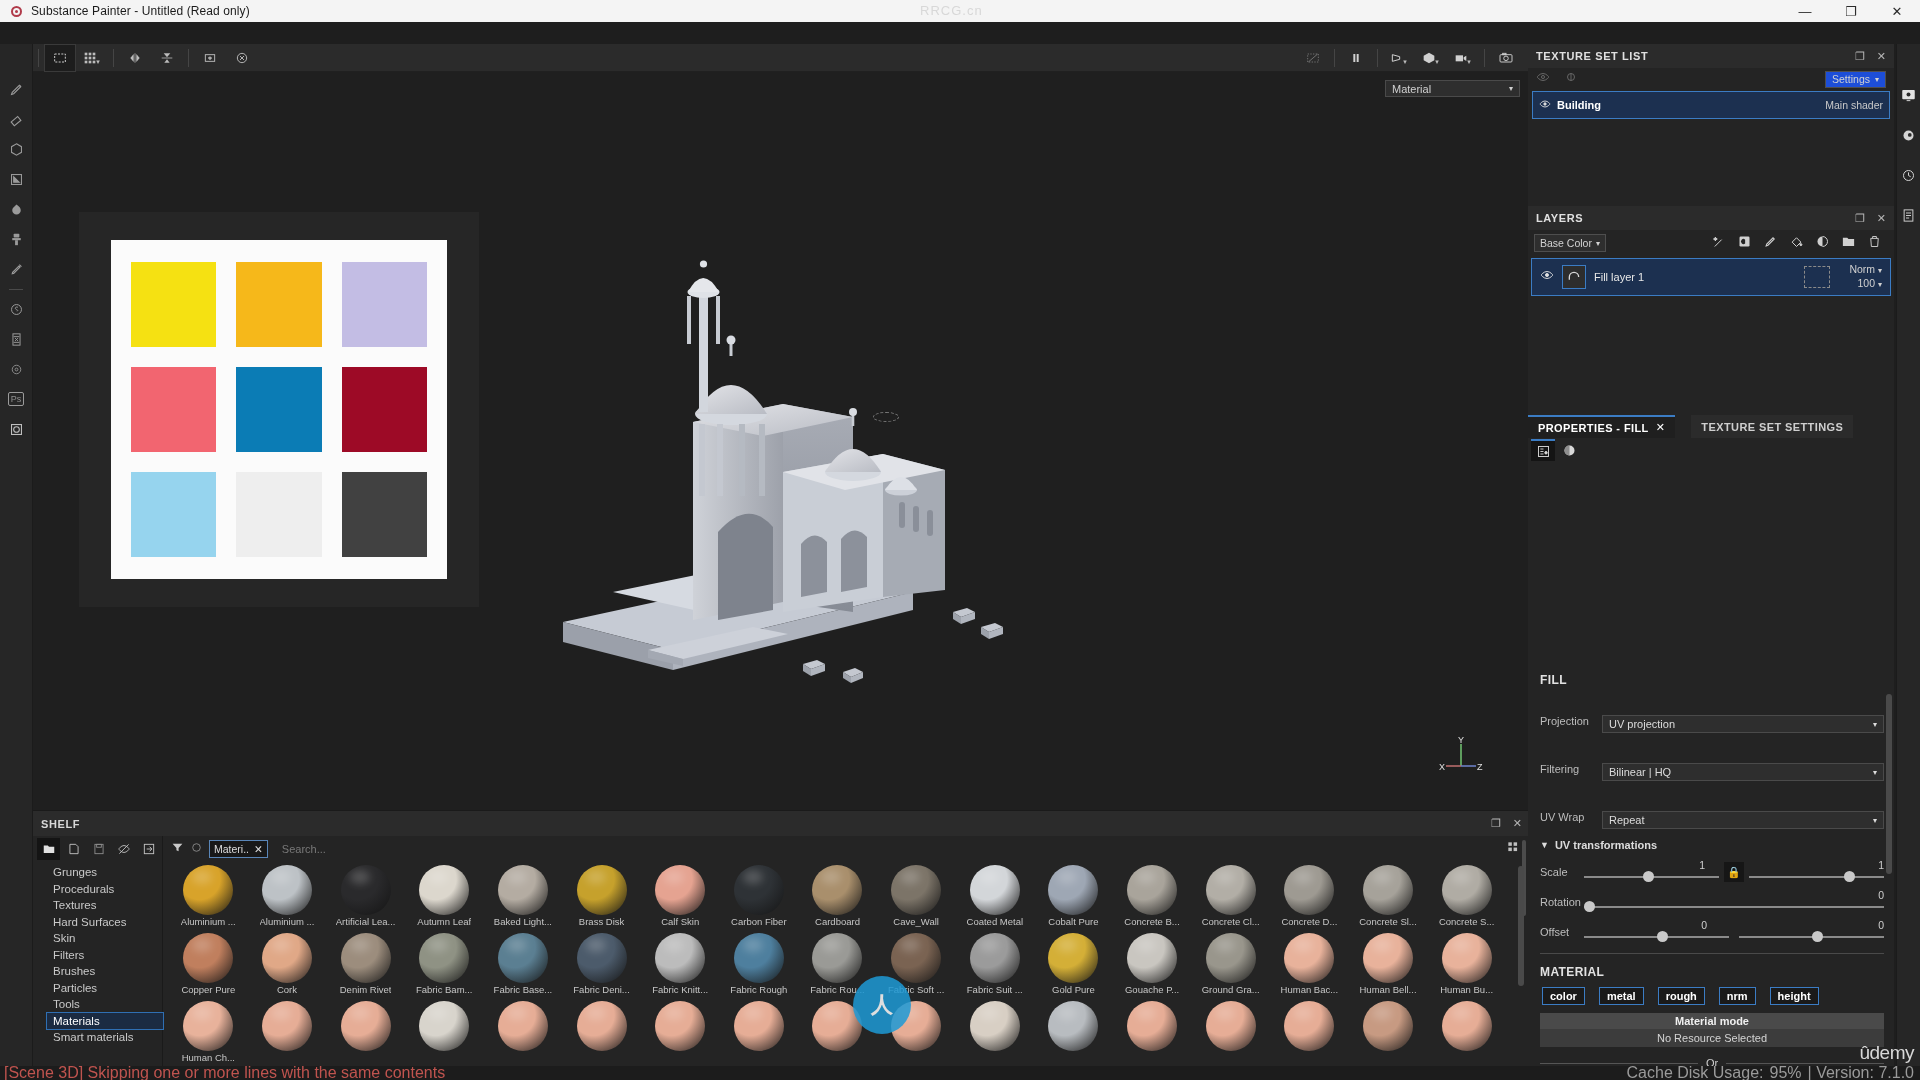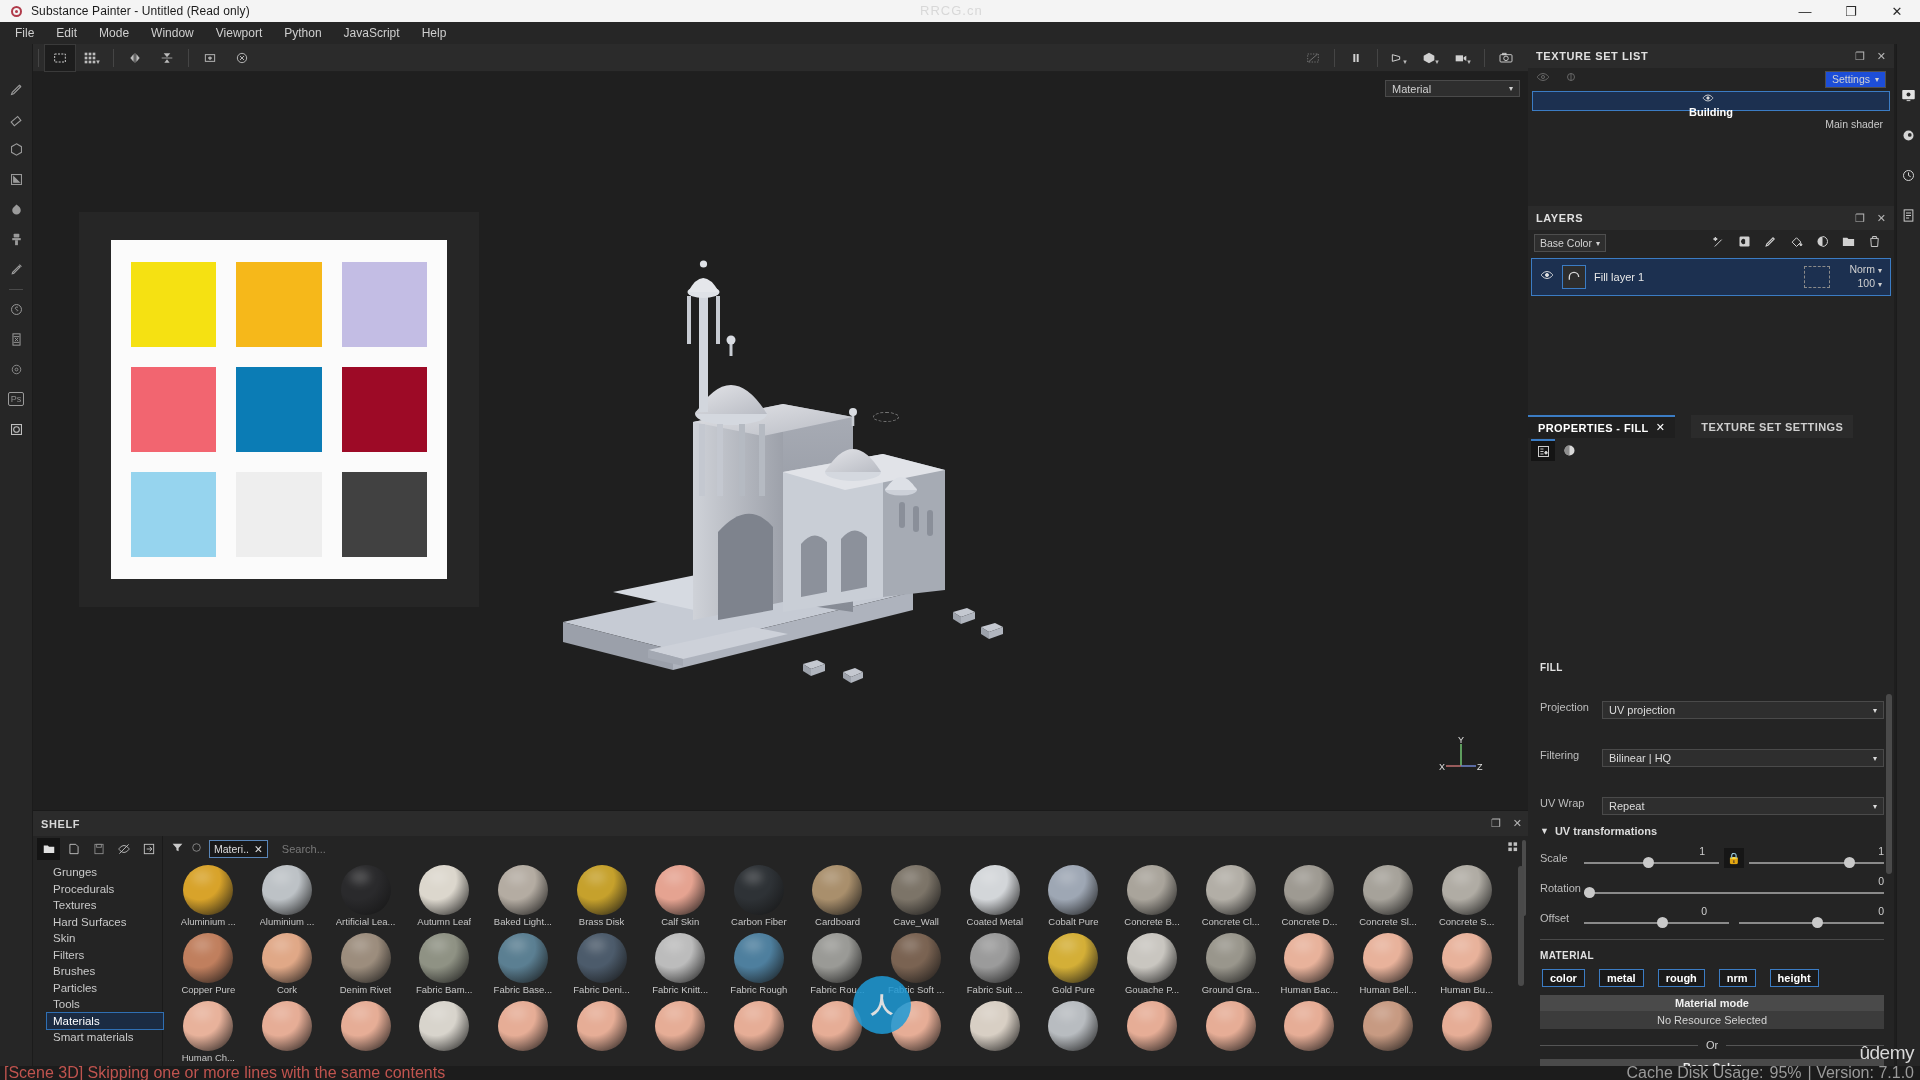--- a/index.html
+++ b/index.html
@@ -97,22 +97,22 @@
   .fr{ width:18px;height:18px;display:flex;align-items:center;justify-content:center;color:#c7c7c7;}
   .fr svg{width:15px;height:15px;}
 
   .pnl-hdr{ height:24px; display:flex; align-items:center; padding:0 8px; background:#2b2b2b;}
   .pnl-title{ font-size:11px; font-weight:bold; letter-spacing:.6px; color:#e0e0e0;}
 
   .tsl-tools{ height:22px; display:flex; align-items:center; padding:0 8px; gap:14px; }
   .tsl-tools .eye{ color:#6f6f6f; }
   .settings-btn{ margin-left:auto; background:#1d4ed8; border:1px solid #4e4e4e; font-size:10.5px;
     height:17px; padding:0 6px; display:flex; align-items:center; gap:5px; color:#d2d2d2;}
-  .tsl-row{ height:20px; margin:1px 4px 0 4px; background:#1c3050; border:1px solid #3b7cc4;
-    display:flex; align-items:center; padding:0 6px; font-size:11px; color:#ffffff; font-weight:bold;flex-direction:column;}
+  .tsl-row{ height:28px; margin:1px 4px 0 4px; background:#1c3050; border:1px solid #3b7cc4;
+    display:flex; align-items:center; padding:0 6px; font-size:11px; color:#ffffff; font-weight:bold;}
   .tsl-row .shader{ margin-left:auto; font-weight:normal; font-size:10.5px; color:#c9c9c9;}
   .tsl-body{ height:138px; }
 
   .layers-tools{ height:26px; display:flex; align-items:center; padding:0 6px; gap:6px;}
   .chandd{ width:72px;height:18px;background:#2e2e2e;border:1px solid #4e4e4e; font-size:10.5px;
     display:flex;align-items:center;justify-content:space-between;padding:0 5px;color:#d2d2d2;}
   .lyr-icons{ margin-left:auto; display:flex; gap:11px; align-items:center; color:#d0d0d0; padding-right:6px;}
   .lyr-icons svg{width:15px;height:15px;}
   .layer-row{ height:38px; margin:2px 3px; background:#1c3050; border:1px solid #3b7cc4;
     display:flex; align-items:center; padding:0 8px; gap:8px;}
@@ -123,21 +123,21 @@
   .layers-body{ height:185px; }
 
   .tabs{ height:23px; display:flex; align-items:flex-end; background:#242424;gap:16px;}
   .tab{ height:23px; padding:0 10px; font-size:11px; font-weight:bold; letter-spacing:.4px;
     display:flex; align-items:center; gap:7px; color:#cfcfcf; background:#2b2b2b;}
   .tab.active{ background:#1f1f1f; color:#ffffff; border-top:2px solid #3b7cc4;}
   .subtabs{ height:24px; display:flex; align-items:center; gap:2px; padding-left:3px; background:#242424;}
   .stab{ width:24px;height:22px;display:flex;align-items:center;justify-content:center;color:#c8c8c8;}
   .stab.active{ background:#141414; border-top:2px solid #3b7cc4;}
   .props{ position:absolute; left:0; right:0; top:0; bottom:0; padding:8px 10px 0 12px; overflow:hidden;}
-  .sect-title{ font-size:10px; font-weight:bold; color:#e2e2e2; letter-spacing:.4px; margin:0 0 8px 0;}
+  .sect-title{ font-size:12px; font-weight:bold; color:#e2e2e2; letter-spacing:.4px; margin:11px 0 8px 0;}
   .prow{ display:flex; align-items:flex-start; height:20px; margin-bottom:5px;margin-top:28px;}
   .plabel{ width:62px; font-size:11px; color:#bdbdbd;}
   .pselect{ flex:1; height:18px; background:#2e2e2e; border:1px solid #4a4a4a; font-size:11px;
     color:#dcdcdc; display:flex; align-items:center; justify-content:space-between; padding:0 6px;}
   .collapse{ font-size:11px; font-weight:bold; color:#dcdcdc; margin:8px 0 6px 0; display:flex; gap:6px; align-items:center;}
   .sldrow{ display:flex; align-items:center; height:30px; }
   .sldlabel{ width:44px; font-size:11px; color:#bdbdbd;}
   .sldwrap{ position:relative; flex:1; height:26px; }
   .sldtrack{ position:absolute; left:0; right:0; top:17px; height:2px; background:#8a8a8a;}
   .sldknob{ position:absolute; top:12px; width:11px;height:11px;border-radius:50%;background:#c9c9c9;}
@@ -180,30 +180,20 @@
       </div>
     <div class="tb-title">Substance Painter - Untitled (Read only)</div>
     <div class="tb-watermark">RRCG.cn</div>
     <div class="tb-btns">
       <div class="tb-btn">—</div>
       <div class="tb-btn">❐</div>
       <div class="tb-btn">✕</div>
     </div>
   </div>
 
-  <div class="menubar" id="menubar">
-      <div class="menu-item">File</div>
-      <div class="menu-item">Edit</div>
-      <div class="menu-item">Mode</div>
-      <div class="menu-item">Window</div>
-      <div class="menu-item">Viewport</div>
-      <div class="menu-item">Python</div>
-      <div class="menu-item">JavaScript</div>
-      <div class="menu-item">Help</div>
-    </div>
 
   <div class="lefttools">
     <div class="lt">
         <svg viewBox="0 0 24 24" fill="none" stroke="#9a9a9a" stroke-width="1.6">
           <path d="M5 19l3-1 10-10-2-2L6 16z"></path>
           <path d="M16 6l2 2"></path>
         </svg>
       </div>
     <div class="lt">
         <svg viewBox="0 0 24 24" fill="none" stroke="#9a9a9a" stroke-width="1.6">

